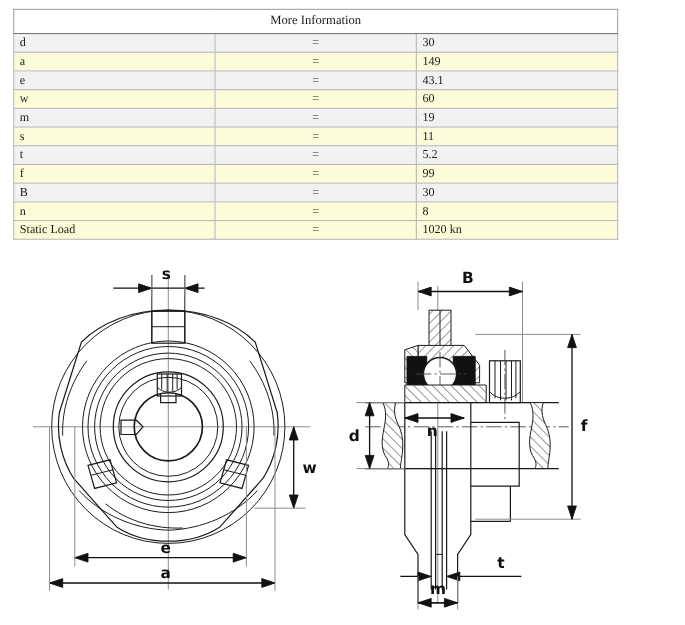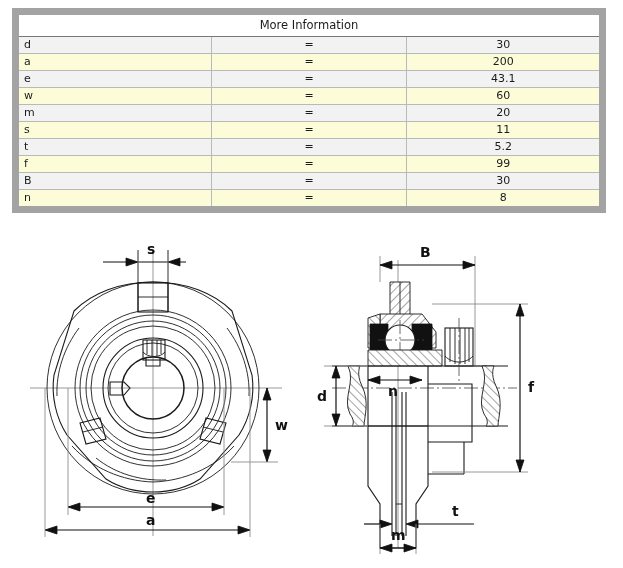--- a/index.html
+++ b/index.html
@@ -1,34 +1,34 @@
 <!DOCTYPE html>
 <html><head>
 <meta charset="utf-8">
 <style>
   html,body{margin:0;padding:0;background:#ffffff;}
   body{width:623px;height:568px;position:relative;overflow:hidden;
        font-family:"DejaVu Sans","Liberation Sans",sans-serif;color:#222;}
 
   
   .spec-wrap{position:absolute;left:12px;top:8px;width:599px;}
-  table.spec{border-collapse:collapse;width:594px;
-             border:7px solid #a3a3a3;background:#fff;
-             table-layout:fixed;}
+  table.spec{border-collapse:collapse;width:550px;
+             border:1px solid #a3a3a3;background:#fff;
+             table-layout:fixed;font-family:Liberation Serif, serif;}
   table.spec td{border:1px solid #b9b9b9;
                 font-size:11px;line-height:12px;
                 padding:2px 5px;height:12px;
                 color:#1b1b1b;white-space:nowrap;overflow:hidden;}
   table.spec td.hdr{text-align:center;background:#ffffff;border:none;
                     border-bottom:1px solid #777;font-size:11.5px;padding:4px 0 5px;}
   tr.odd td{background:#f2f2f2;}
   tr.even td{background:#fdfcd8;}
   td.c-lbl{width:306px;}
   td.c-eq{width:27px;text-align:center;}
-  td.c-val{width:auto;text-align:center;}
+  td.c-val{width:auto;}
 
   
   .draw{position:absolute;}
   #front-view{left:0px;top:236px;width:312px;height:332px;}
   #section-view{left:312px;top:236px;width:311px;height:332px;}
   svg{display:block;}
   .ln{stroke:#1a1a1a;fill:none;}
   .thin{stroke-width:0.9;}
   .med{stroke-width:1.1;}
   .thick{stroke-width:1.5;}
@@ -52,36 +52,36 @@
       </tr>
 
     <tr class="odd">
           <td class="c-lbl">d</td>
           <td class="c-eq">=</td>
           <td class="c-val">30</td>
         </tr>
         <tr class="even">
           <td class="c-lbl">a</td>
           <td class="c-eq">=</td>
-          <td class="c-val">200</td>
+          <td class="c-val">149</td>
         </tr>
         <tr class="odd">
           <td class="c-lbl">e</td>
           <td class="c-eq">=</td>
           <td class="c-val">43.1</td>
         </tr>
         <tr class="even">
           <td class="c-lbl">w</td>
           <td class="c-eq">=</td>
           <td class="c-val">60</td>
         </tr>
         <tr class="odd">
           <td class="c-lbl">m</td>
           <td class="c-eq">=</td>
-          <td class="c-val">20</td>
+          <td class="c-val">19</td>
         </tr>
         <tr class="even">
           <td class="c-lbl">s</td>
           <td class="c-eq">=</td>
           <td class="c-val">11</td>
         </tr>
         <tr class="odd">
           <td class="c-lbl">t</td>
           <td class="c-eq">=</td>
           <td class="c-val">5.2</td>
@@ -93,20 +93,25 @@
         </tr>
         <tr class="odd">
           <td class="c-lbl">B</td>
           <td class="c-eq">=</td>
           <td class="c-val">30</td>
         </tr>
         <tr class="even">
           <td class="c-lbl">n</td>
           <td class="c-eq">=</td>
           <td class="c-val">8</td>
+        </tr>
+        <tr class="even">
+          <td class="c-lbl">Static Load</td>
+          <td class="c-eq">=</td>
+          <td class="c-val">1020 kn</td>
         </tr>
       </tbody>
   </table>
 </div>
 
 <div class="draw" id="front-view">
 <svg width="312" height="332" viewBox="0 0 312 332">
 
   <line class="gry" x1="30" y1="152" x2="282" y2="152"></line>
   <line class="gry" x1="153" y1="14" x2="153" y2="300"></line>

